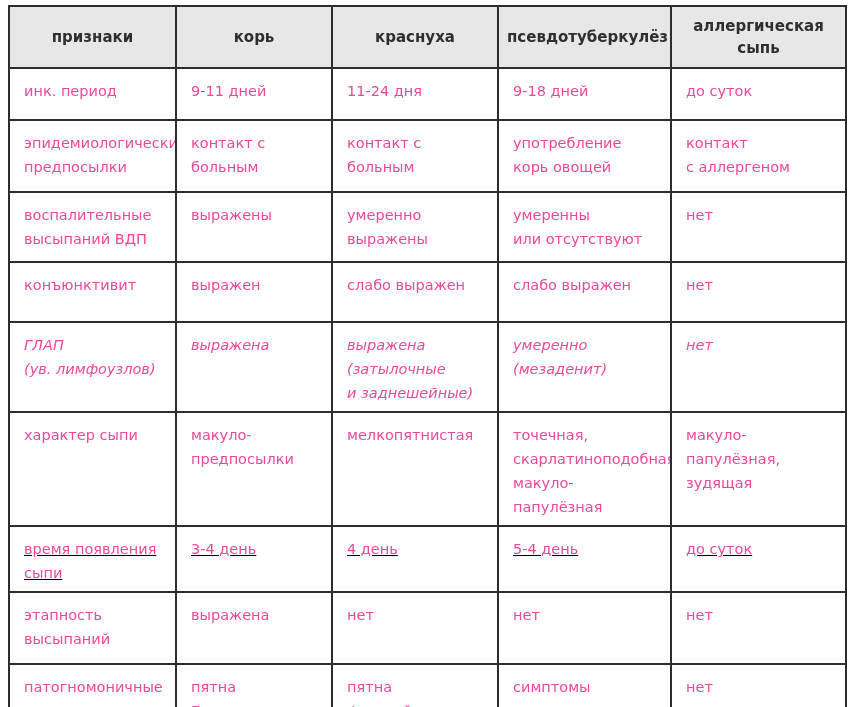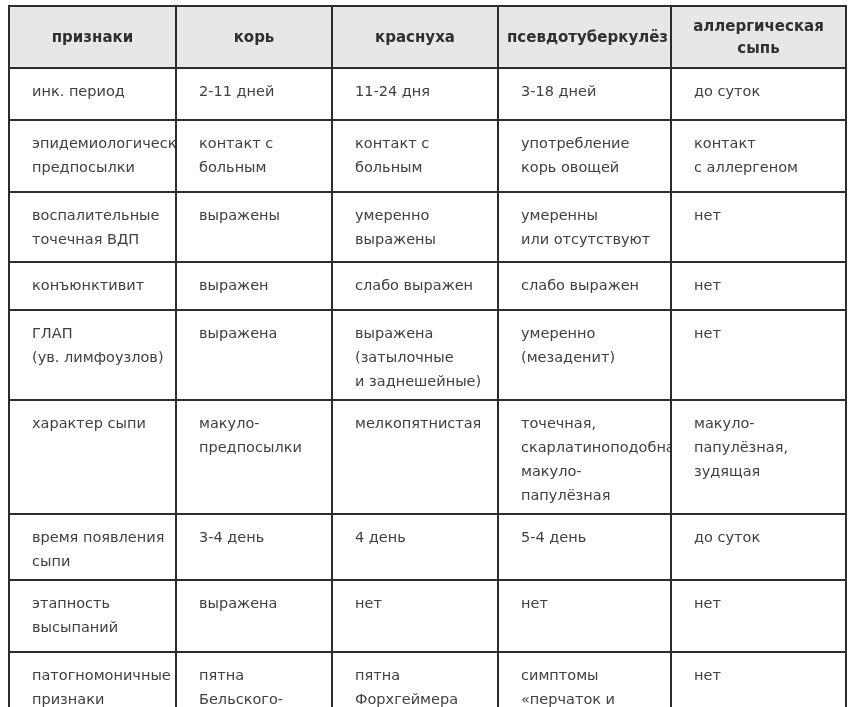--- a/index.html
+++ b/index.html
@@ -34,36 +34,36 @@
     color: #2f2f2f;
     font-size: 15px;
     font-weight: bold;
     text-align: center;
     vertical-align: middle;
     padding: 4px 8px;
     line-height: 22px;
     white-space: pre-line;
   }
   table.cmp td {
-    color: #404040;
+    color: #ec4899;
     font-size: 14.5px;
     text-align: left;
     vertical-align: top;
-    padding: 10px 8px 6px 22px;
+    padding: 10px 8px 6px 14px;
     line-height: 24px;
     white-space: pre-line;
   }
   tr.hrow { height: 62px; }
   tr.r0 { height: 52px; }
   tr.r1 { height: 72px; }
   tr.r2 { height: 70px; }
-  tr.r3 { height: 48px; }
-  tr.r4 { height: 80px; }
+  tr.r3 { height: 60px; }
+  tr.r4 { height: 80px; font-style: italic; }
   tr.r5 { height: 68px; }
-  tr.r6 { height: 64px; }
+  tr.r6 { height: 64px; text-decoration: underline; }
   tr.r7 { height: 72px; }
   tr.r8 { height: 70px; }
 </style>
 </head>
 <body>
 
 <div class="table-wrap">
   <table class="cmp">
     <colgroup>
       <col style="width:167px">
@@ -78,37 +78,37 @@
         <th>корь</th>
         <th>краснуха</th>
         <th>псевдотуберкулёз</th>
         <th>аллергическая
 сыпь</th>
       </tr>
     </thead>
     <tbody>
       <tr class="r0">
         <td>инк. период</td>
-        <td>2-11 дней</td>
+        <td>9-11 дней</td>
         <td>11-24 дня</td>
-        <td>3-18 дней</td>
+        <td>9-18 дней</td>
         <td>до суток</td>
       </tr>
       <tr class="r1">
         <td>эпидемиологические предпосылки</td>
         <td>контакт с больным</td>
         <td>контакт с больным</td>
         <td>употребление
 корь овощей</td>
         <td>контакт
 с аллергеном</td>
       </tr>
       <tr class="r2">
         <td>воспалительные
-точечная ВДП</td>
+высыпаний ВДП</td>
         <td>выражены</td>
         <td>умеренно
 выражены</td>
         <td>умеренны
 или отсутствуют</td>
         <td>нет</td>
       </tr>
       <tr class="r3">
         <td>конъюнктивит</td>
         <td>выражен</td>

